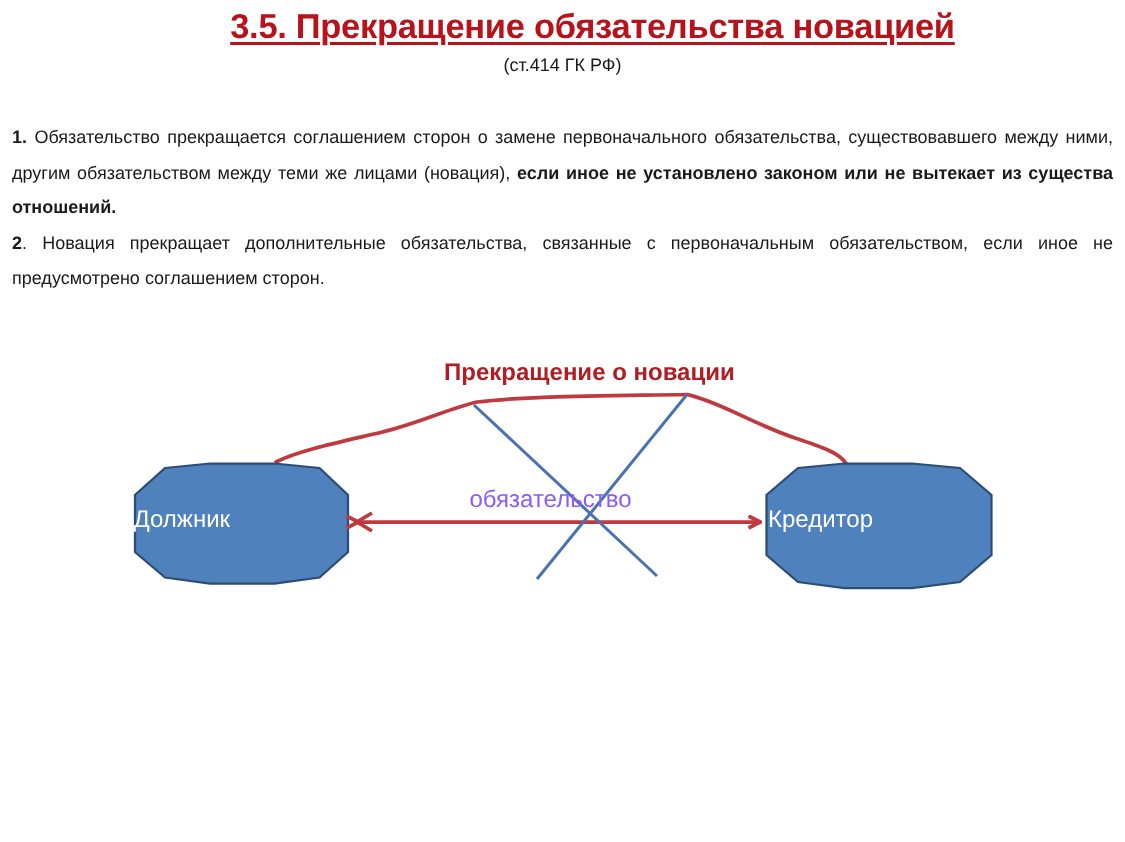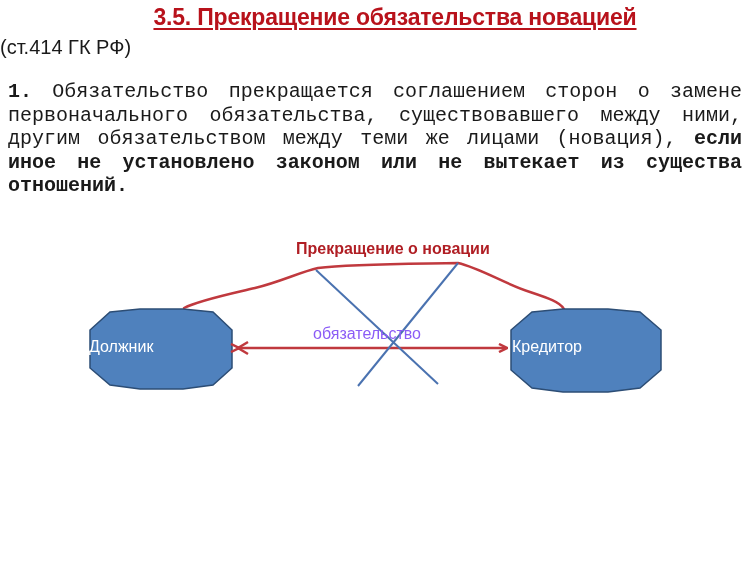--- a/index.html
+++ b/index.html
@@ -28,33 +28,33 @@
       text-decoration-thickness: 2px;
       text-underline-offset: 3px;
       letter-spacing: -0.2px;
       margin-left: 20px;
     }
     .slide-subtitle {
       position: absolute;
       left: 0;
       top: 36px;
       width: 750px;
-      font-size: 20px;
+      text-align: center;
+      font-size: 12px;
       color: #1a1a1a;
     }
     .body-text {
       position: absolute;
       left: 8px;
       top: 80px;
       width: 734px;
-      font-size: 20px;
+      font-size: 12px;
       line-height: 23.5px;
       text-align: justify;
       color: #1a1a1a;
-      font-family: Liberation Mono, monospace;
     }
     .body-text p {
       margin: 0;
     }
     .body-text b {
       font-weight: bold;
     }
     .diagram {
       position: absolute;
       left: 0;
@@ -100,20 +100,23 @@
 
 <div>
 
   <div class="slide-title">3.5. Прекращение обязательства новацией</div>
   <div class="slide-subtitle">(ст.414 ГК РФ)</div>
 
   <div class="body-text">
     <p>
       <b>1.</b><span> Обязательство прекращается соглашением сторон о замене первоначального обязательства, существовавшего между ними, другим обязательством между теми же лицами (новация), </span><b>если иное не установлено законом или не вытекает из существа отношений.</b>
     </p>
+    <p>
+      <b>2</b><span>. Новация прекращает дополнительные обязательства, связанные с первоначальным обязательством, если иное не предусмотрено соглашением сторон.</span>
+    </p>
   </div>
 
   <svg class="diagram" width="750" height="561" viewBox="0 0 750 561" xmlns="http://www.w3.org/2000/svg">
     <defs>
       <marker id="arrowhead" markerWidth="10" markerHeight="10" refX="8" refY="5" orient="auto" markerUnits="userSpaceOnUse">
         <path d="M1,1 L9,5 L1,9" fill="none" stroke="#c0393e" stroke-width="2.5"></path>
       </marker>
     </defs>
 
     <path d="M184,308 C200,300 230,294 255,288 C280,282 300,272 318,268 C350,264 400,264 458,263 C480,268 505,284 530,292 C548,298 560,302 564,309" fill="none" stroke="#c0393e" stroke-width="2.5" stroke-linecap="round"></path>

